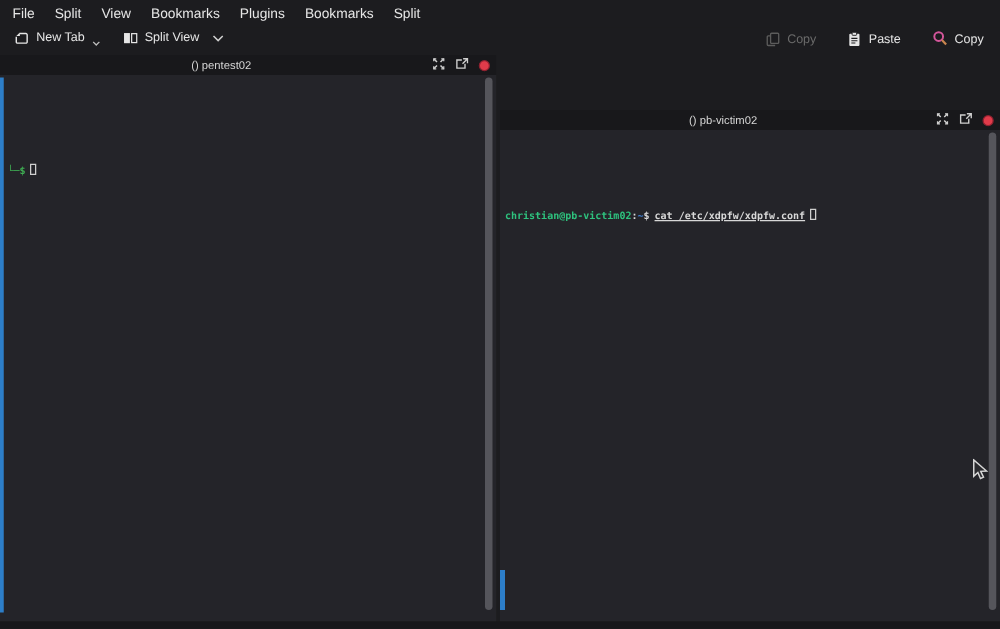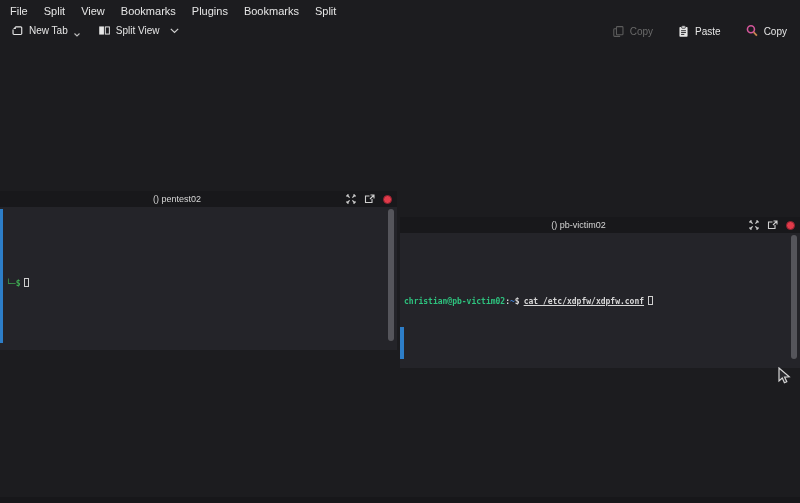--- a/index.html
+++ b/index.html
@@ -29,21 +29,21 @@
   
   .toolbar{height:22px;display:flex;align-items:flex-start;padding:0 6px;background:var(--chrome-bg);}
   .tbtn{display:flex;align-items:center;gap:5px;font-size:10px;padding:2px 5px;border-radius:2px;}
   .tbtn svg{display:block;}
   .tbtn .lbl{color:#e6e6e6;}
   .tbtn.disabled .lbl{color:var(--disabled);}
   .mini-chevron{margin-top:8px;margin-left:1px;}
   .spacer{flex:1;}
   .right-group{display:flex;align-items:center;gap:14px;margin-right:2px;}
   
-  .main{display:flex;height:453px;align-items:center;}
+  .main{display:flex;height:453px;}
   .pane{display:flex;flex-direction:column;}
   .pane-left{width:397px;}
   .divider{width:3px;background:var(--chrome-bg);}
   .pane-right{flex:1;margin-top:44px;}
   .pane-header{height:16px;background:var(--header-bg);display:flex;align-items:center;padding:0 5px 0 8px;}
   .pane-title{flex:1;text-align:center;font-size:9px;color:#d6d6d6;}
   .header-icons{display:flex;align-items:center;gap:8px;}
   .red-dot{width:9px;height:9px;border-radius:50%;background:var(--close-red);border:1px solid #8f2230;display:inline-block;}
   
   .term{position:relative;flex:1;background:var(--term-bg);

